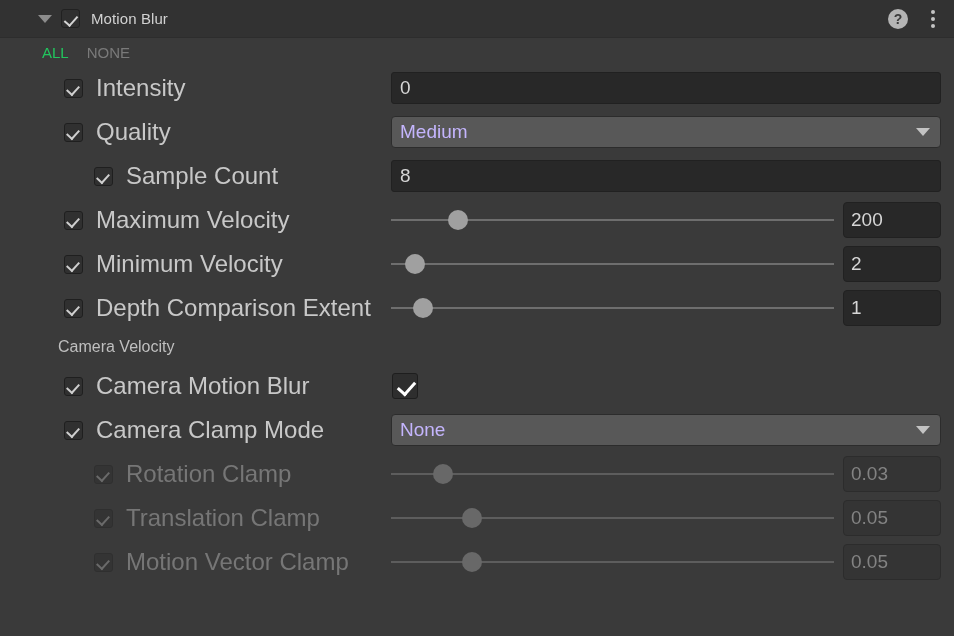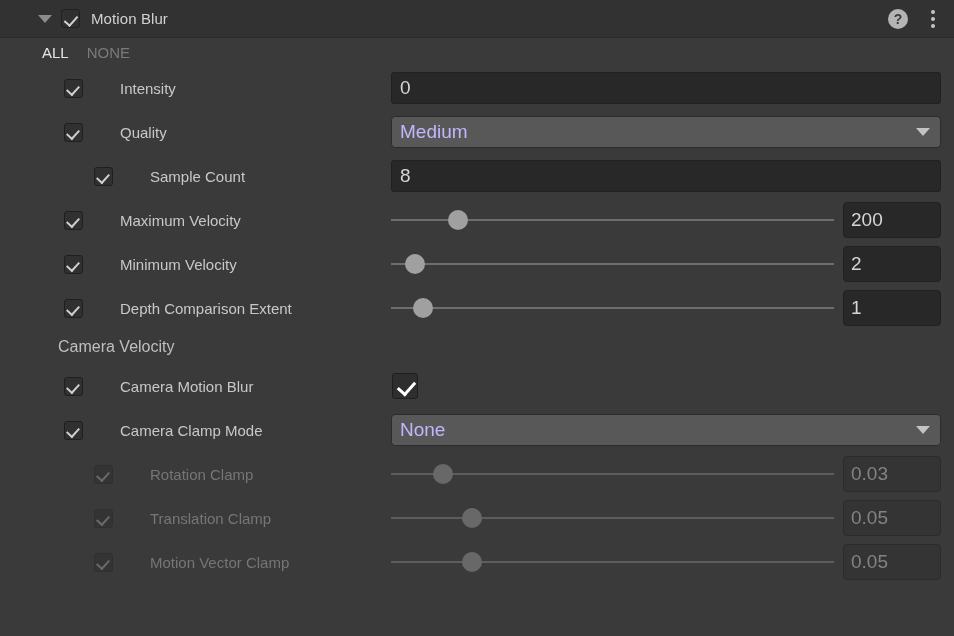--- a/index.html
+++ b/index.html
@@ -94,21 +94,21 @@
 
   
   .allnone {
     height: 28px;
     display: flex;
     align-items: center;
     padding-left: 42px;
     gap: 18px;
   }
   .allnone .all {
-    color: #e5e5e5;
+    color: #22c55e;
     font-size: 15px;
     cursor: pointer;
   }
   .allnone .none {
     color: #7a7a7a;
     font-size: 15px;
     cursor: pointer;
   }
 
   
@@ -137,23 +137,22 @@
   }
   .ovr.lvl1 { left: 64px; }
   .ovr.lvl2 { left: 94px; }
 
   .row.dim .ovr { border-color: #2f2f2f; background: #343434; }
   .row.dim .ovr::after { border-color: #6a6a6a; }
 
   .label {
     position: absolute;
     color: #c8c8c8;
-    font-size: 15px;
+    font-size: 24px;
     white-space: nowrap;
-    margin-left: 24px;
   }
   .label.lvl1 { left: 96px; }
   .label.lvl2 { left: 126px; text-align: right; }
   .row.dim .label { color: #767676; }
 
   .section-label {
     position: absolute;
     left: 48px;
     color: #bfbfbf;
     font-size: 16px;

